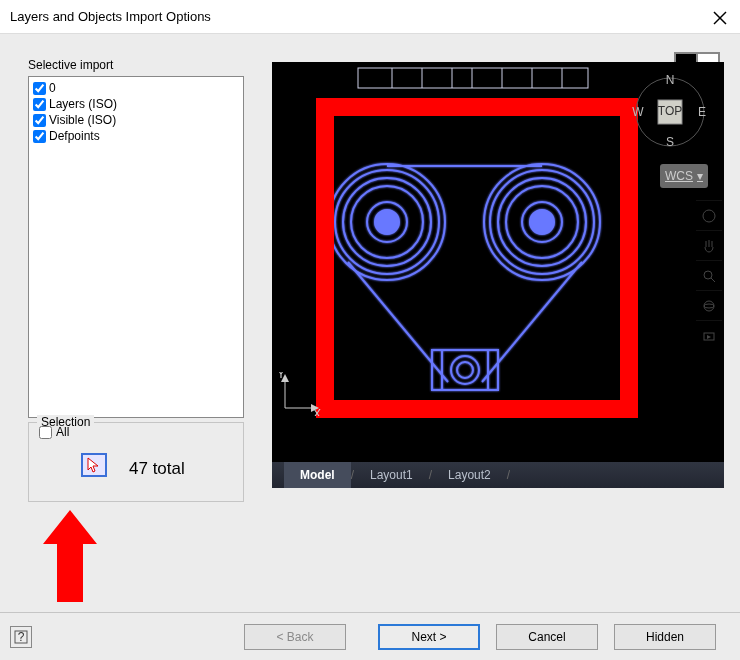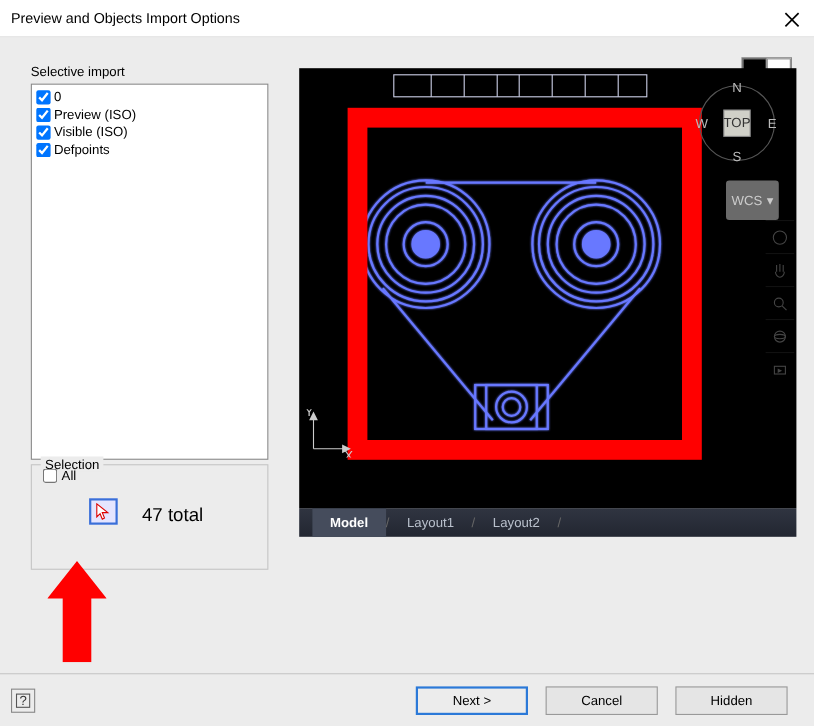--- a/index.html
+++ b/index.html
@@ -9,74 +9,74 @@
     .titlebar .title { font-size: 13px; color: #000; }
     .close-btn { position: absolute; right: 8px; top: 6px; width: 24px; height: 24px; display: flex; align-items: center; justify-content: center; cursor: pointer; }
     .close-btn svg { width: 14px; height: 14px; }
     .content { position: absolute; top: 58px; left: 28px; right: 10px; bottom: 70px; padding-left: 36px; }
     .group-label { font-size: 12px; color: #000; }
     .selective-import { position: absolute; left: 0; top: 0; width: 222px; }
     .layer-list { margin-top: 4px; width: 216px; height: 342px; background: #fff; border: 1px solid #888; padding: 3px 4px; overflow: auto; }
     .layer-row { display: flex; align-items: center; height: 16px; cursor: default; }
     .layer-row input[type="checkbox"] { width: 13px; height: 13px; margin-right: 3px; }
     .layer-row span { font-size: 12px; }
-    .selection-group { position: absolute; left: 0; top: 364px; width: 216px; height: 96px; border: 1px solid #c5c5c5; }
+    .selection-group { position: absolute; left: 0; top: 364px; width: 216px; height: 80px; border: 1px solid #c5c5c5; }
     .selection-group .legend { position: absolute; top: -8px; left: 8px; background: #ececec; padding: 0 4px; font-size: 12px; }
     .all-check { position: absolute; left: 10px; top: 2px; display: flex; align-items: center; justify-content: center; }
     .all-check input { width: 13px; height: 13px; margin-right: 4px; background: #fff; }
     .pick-btn { position: absolute; left: 52px; top: 30px; width: 26px; height: 24px; background: #e5e5ff; border: 2px solid #3a6fd8; display: flex; align-items: center; justify-content: center; }
     .total-text { position: absolute; left: 100px; top: 36px; font-size: 17px; }
     .red-arrow { position: absolute; left: 15px; top: 452px; }
     .preview-area { position: absolute; left: 244px; top: 0; width: 452px; }
     .preview-label { font-size: 12px; }
     .color-toggle { position: absolute; top: -6px; right: 4px; display: flex; border: 1px solid #888; }
     .color-toggle .swatch { width: 22px; height: 18px; border: 1px solid #888; }
     .preview-viewport { margin-top: 4px; width: 452px; height: 400px; background: #000; position: relative; overflow: hidden; }
     .red-frame { position: absolute; left: 44px; top: 36px; width: 322px; height: 320px; border: 18px solid #ff0000; }
     .compass { position: absolute; right: 16px; top: 12px; width: 76px; height: 76px; }
-    .wcs-badge { position: absolute; right: 16px; top: 102px; width: 48px; height: 36px; background: #6a6a6a; border-radius: 3px; color: #ccc; display: flex; align-items: center; justify-content: center; font-size: 11px; }
+    .wcs-badge { position: absolute; right: 16px; top: 102px; width: 48px; height: 24px; background: #6a6a6a; border-radius: 3px; color: #ccc; display: flex; align-items: center; justify-content: center; font-size: 11px; text-decoration: underline; }
     .viewport-toolbar { position: absolute; right: 2px; top: 138px; width: 26px; }
     .viewport-toolbar .tool { width: 26px; height: 30px; border-top: 1px solid #222; display: flex; align-items: center; justify-content: center; opacity: 0.5; }
     .axis-marker { position: absolute; left: 5px; bottom: 46px; }
     .tabs { margin-top: 0; width: 452px; height: 26px; background: linear-gradient(#303541, #222631); display: flex; align-items: center; padding-left: 12px; gap: 0; }
     .tab { padding: 0 16px; height: 26px; color: #b9c0cc; display: flex; align-items: center; cursor: pointer; font-size: 12px; }
     .tab.active { background: #454c5c; color: #fff; font-weight: bold; }
     .tab-sep { color: #666; }
     .footer { position: absolute; bottom: 0; left: 0; right: 0; height: 48px; border-top: 1px solid #c5c5c5; display: flex; align-items: center; justify-content: flex-end; padding-right: 24px; gap: 16px; }
     .help-btn { position: absolute; left: 10px; bottom: 12px; width: 22px; height: 22px; border: 1px solid #888; display: flex; align-items: center; justify-content: center; background: #ececec; }
     .wiz-btn { width: 102px; height: 26px; background: #e5e5e5; border: 1px solid #999; color: #000; font-size: 12px; cursor: pointer; }
     .wiz-btn.disabled { color: #8a8a8a; cursor: default; }
     .wiz-btn.primary { background: #ececec; border: 2px solid #2b79d8; margin-left: 16px; }
   </style>
 </head>
 <body>
 
 <div class="window">
   <div class="titlebar">
-    <span class="title">Preview and Objects Import Options</span>
+    <span class="title">Layers and Objects Import Options</span>
     <div class="close-btn">
       <svg viewBox="0 0 14 14">
           <line x1="1" y1="1" x2="13" y2="13" stroke="#000" stroke-width="1.5"></line>
           <line x1="13" y1="1" x2="1" y2="13" stroke="#000" stroke-width="1.5"></line>
         </svg>
     </div>
   </div>
 
   <div class="content">
 
     <div class="selective-import">
       <div class="group-label">Selective import</div>
       <div class="layer-list">
         <div class="layer-row">
             <input type="checkbox" checked="" style="">
             <span>0</span>
           </div>
         <div class="layer-row">
             <input type="checkbox" checked="" style="">
-            <span>Preview (ISO)</span>
+            <span>Layers (ISO)</span>
           </div>
         <div class="layer-row">
             <input type="checkbox" checked="" style="">
             <span>Visible (ISO)</span>
           </div>
         <div class="layer-row">
             <input type="checkbox" checked="" style="">
             <span>Defpoints</span>
           </div>
       </div>
@@ -227,17 +227,18 @@
     </div>
   </div>
 
   <div class="footer">
     <div class="help-btn">
       <svg width="14" height="14" viewBox="0 0 14 14">
           <rect x="1" y="1" width="12" height="12" fill="none" stroke="#555"></rect>
           <text x="7" y="11" text-anchor="middle" font-size="10" fill="#333">?</text>
         </svg>
     </div>
+    <button class="wiz-btn disabled">&lt; Back</button>
     <button class="wiz-btn primary">Next &gt;</button>
     <button class="wiz-btn">Cancel</button>
     <button class="wiz-btn">Hidden</button>
   </div>
 </div>
 
 </body></html>

